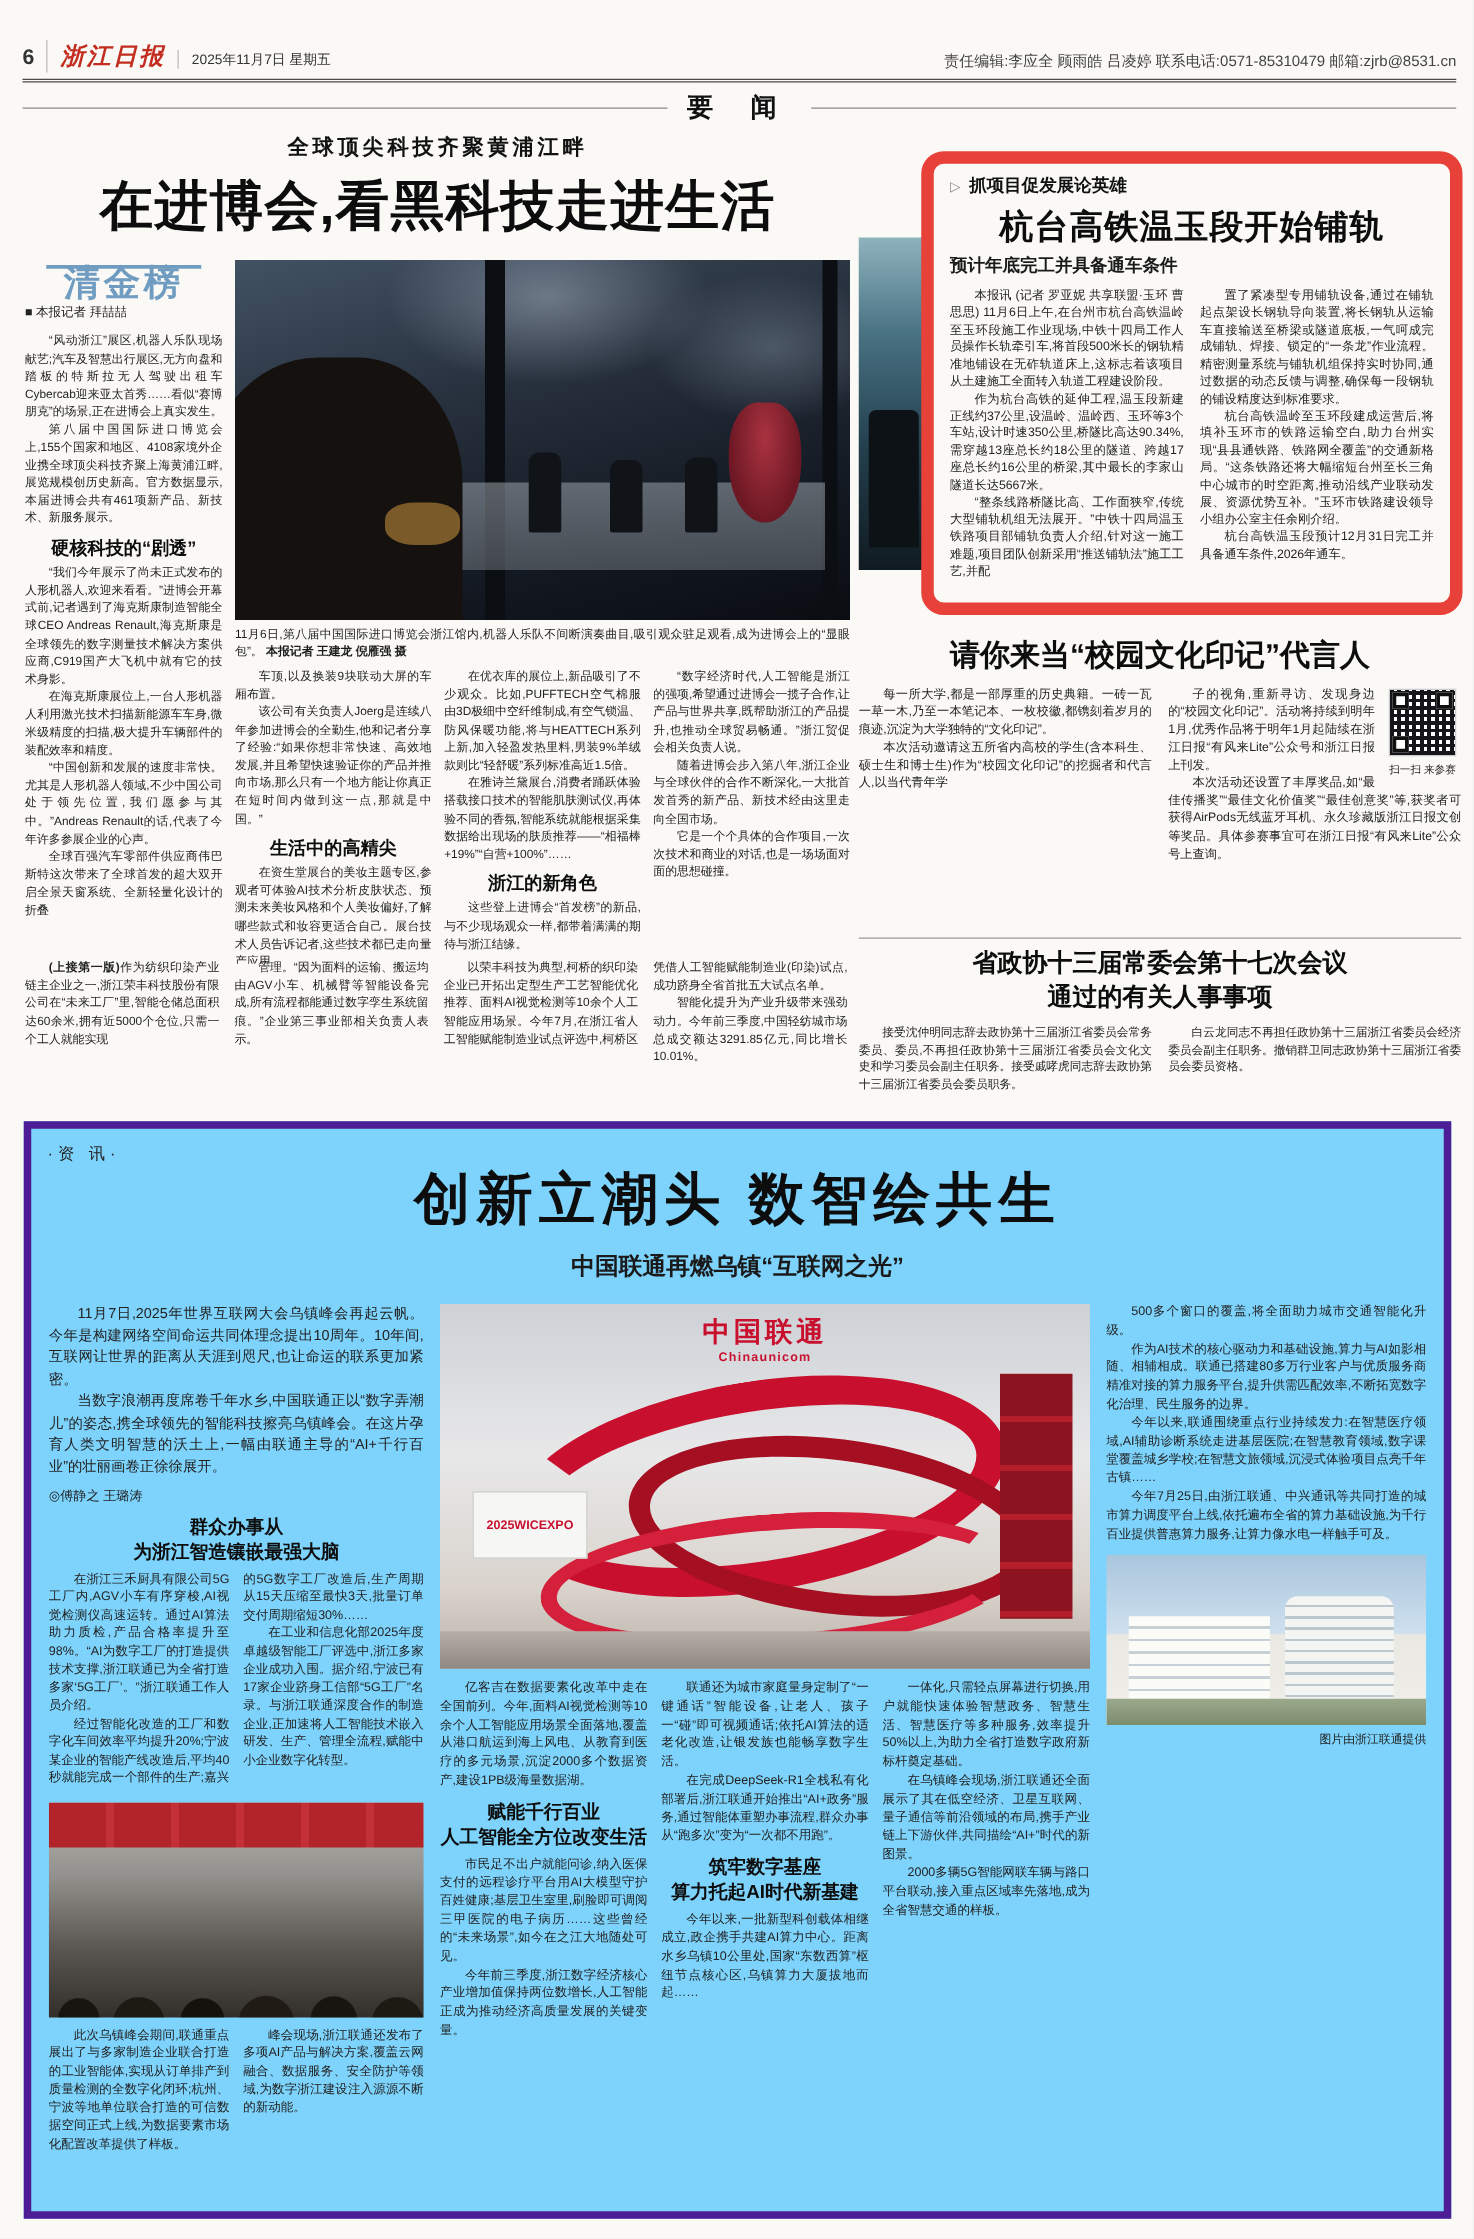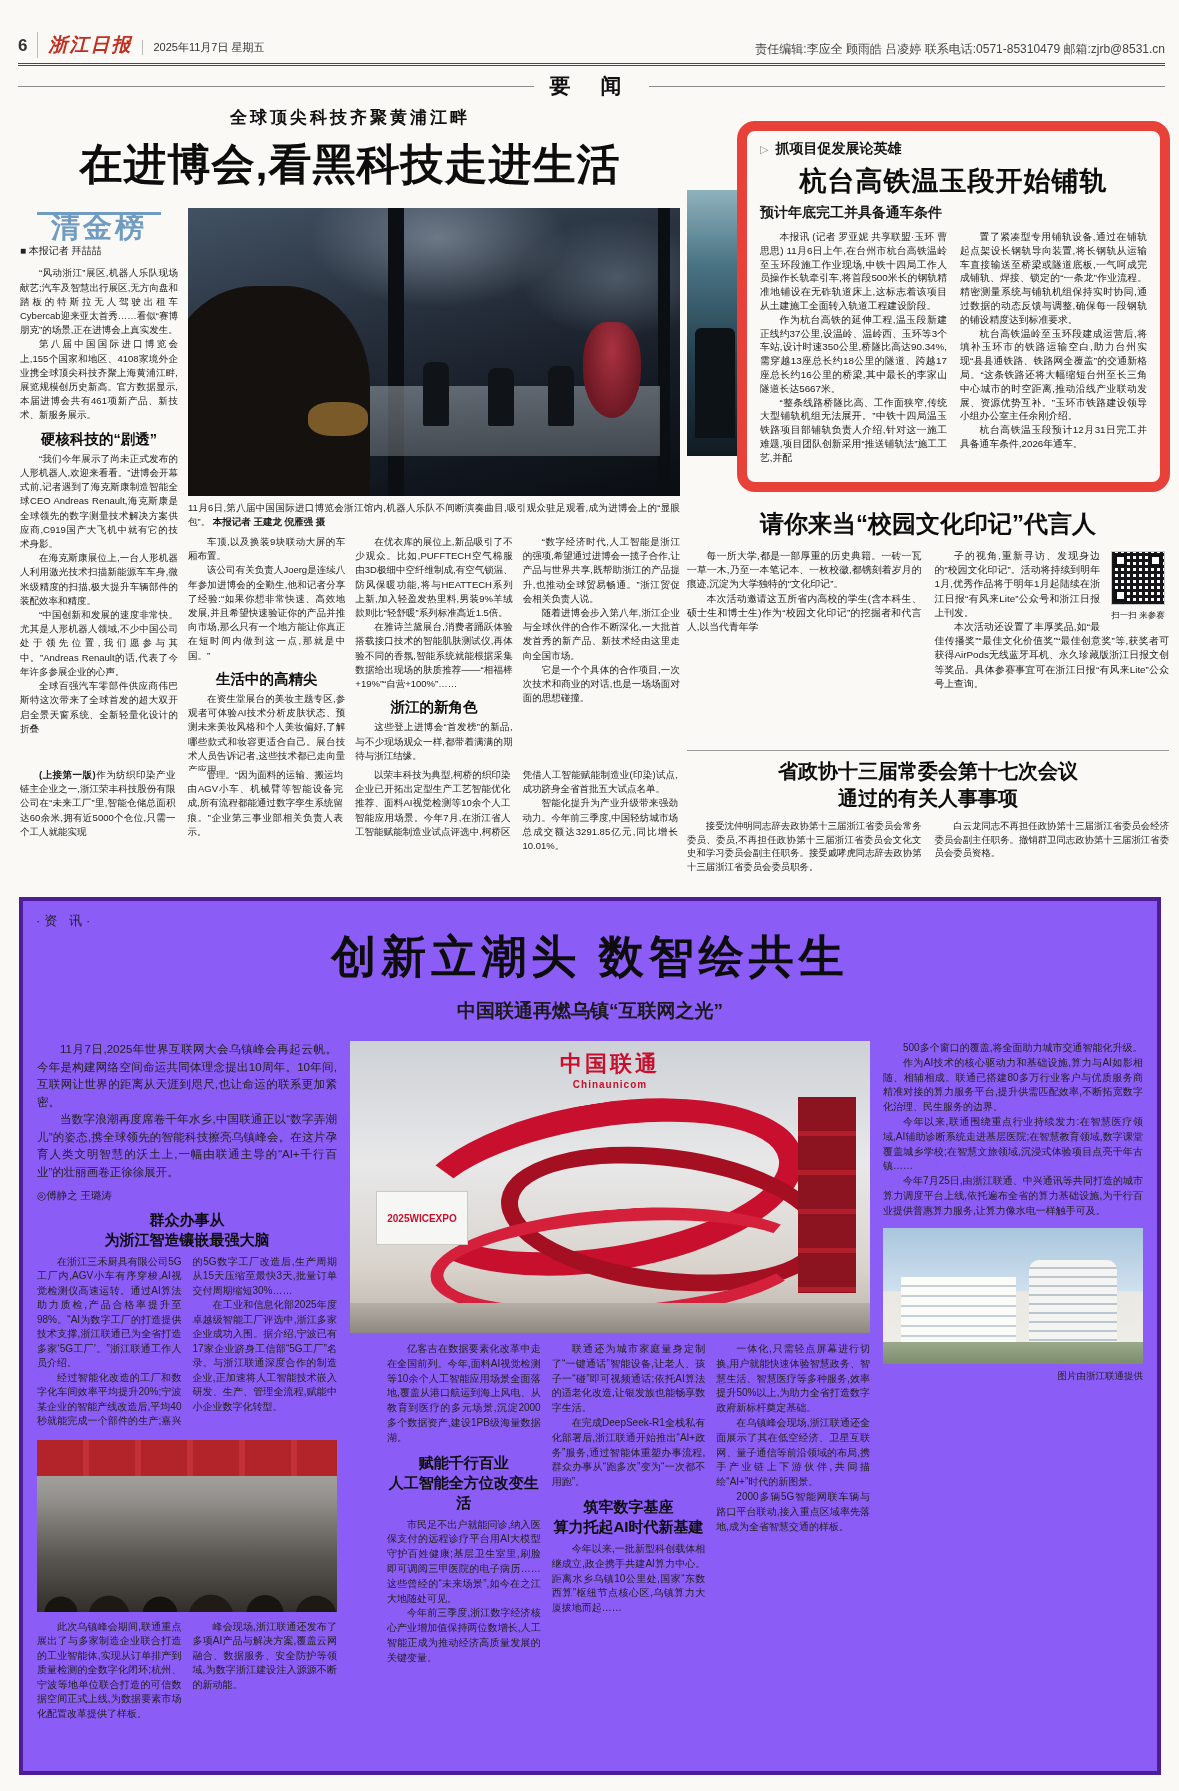--- a/index.html
+++ b/index.html
@@ -90,21 +90,21 @@
   .rule-r { position:absolute; left:687px; top:750px; width:482px; height:1px; background:#9a9a9a; }
 
   
   .pers { position:absolute; left:687px; top:758px; width:482px; height:128px; overflow:hidden; }
   .pers-title { text-align:center; font-size:20px; font-weight:bold; line-height:27px; color:#0d0d0d; }
   .pers-cols { display:flex; gap:13px; margin-top:7px; font-size:9.4px; line-height:13.6px; }
   .pers-col { flex:1; }
 
   
   .uni { position:absolute; left:19px; top:897px; width:1142px; height:878px;
-         border:4px solid #4c1d95; background:#8b5cf6; padding:10px 14px; overflow:hidden; }
+         border:6px solid #4c1d95; background:#7dd3fc; padding:10px 14px; overflow:hidden; }
   .uni-label { position:absolute; left:13px; top:11px; font-size:13px; letter-spacing:4px; color:#222; }
   .uni-title { text-align:center; font-size:45px; font-weight:bold; letter-spacing:5px; margin-top:16px; color:#0d0d0d; }
   .uni-sub { text-align:center; font-size:19px; font-weight:bold; margin-top:11px; color:#1a1a1a; }
   .uni-grid { display:flex; gap:13px; margin-top:17px; height:742px; overflow:hidden; }
   .uni-a { width:300px; flex:none; font-size:10px; line-height:14.5px; overflow:hidden; }
   .uni-intro { font-size:11.5px; line-height:17.5px; }
   .uni-byline { font-size:10.5px; margin:7px 0 4px; color:#222; }
   .uni-sub2 { font-weight:bold; text-align:center; font-size:15px; line-height:20px; margin:7px 0 5px; color:#0d0d0d; }
   .uni-a-cols { column-count:2; column-gap:11px; height:176px; overflow:hidden; }
   .uni-a-cols2 { column-count:2; column-gap:11px; height:120px; overflow:hidden; margin-top:8px; }
@@ -127,21 +127,21 @@
   .pb-brand .en { font-size:10px; letter-spacing:1px; }
   .rib { position:absolute; border-radius:50%; }
   .rib1 { left:55px; top:62px; width:400px; height:168px; border:24px solid #c8102e; border-left-color:transparent; transform:rotate(-9deg); }
   .rib2 { left:150px; top:108px; width:330px; height:140px; border:17px solid #a50f22; transform:rotate(7deg); }
   .rib3 { left:80px; top:168px; width:380px; height:110px; border:13px solid #d4203a; border-right-color:transparent; transform:rotate(-4deg); }
   .rpanel { position:absolute; right:14px; top:56px; width:58px; height:196px;
     background:repeating-linear-gradient(180deg,#8c1420 0 34px,#b41e2a 34px 39px); }
   .sign { position:absolute; left:26px; top:150px; width:92px; height:54px; background:#f6f6f4; border:1px solid #c9c9c5;
           display:flex; align-items:center; justify-content:center; font-size:10px; font-weight:bold; color:#c8102e; }
   .floorband { position:absolute; left:0; right:0; bottom:0; height:30px; background:linear-gradient(180deg,#b5afa8,#8e8881); }
-  .uni-c-cols { display:flex; gap:11px; margin-top:9px; height:432px; overflow:hidden;margin-left:37px; }
+  .uni-c-cols { display:flex; gap:11px; margin-top:9px; height:432px; overflow:hidden; }
   .uni-c-col { flex:1; font-size:10px; line-height:14.8px; overflow:hidden; }
   .uni-d { flex:1; font-size:10px; line-height:14.8px; overflow:hidden; display:flex; flex-direction:column; }
   .photo-bld { height:136px; margin-top:9px; position:relative; overflow:hidden;
     background:linear-gradient(180deg,#a9c6dd 0%,#cfe0ee 46%,#e9e8e2 47%,#f1efe9 100%); }
   .bld1 { position:absolute; left:7%; bottom:16%; width:44%; height:48%;
     background:repeating-linear-gradient(180deg,#fbfbf8 0 8px,#c7d0d6 8px 10px); }
   .bld2 { position:absolute; right:10%; bottom:16%; width:34%; height:60%; border-radius:10px 10px 0 0;
     background:repeating-linear-gradient(180deg,#f4f5f2 0 7px,#bcc7cd 7px 9px); }
   .bldbase { position:absolute; left:0; right:0; bottom:0; height:16%; background:linear-gradient(180deg,#9aa98b,#7c8c6d); }
   .uni-credit { text-align:right; font-size:9.5px; margin-top:5px; color:#222; }

